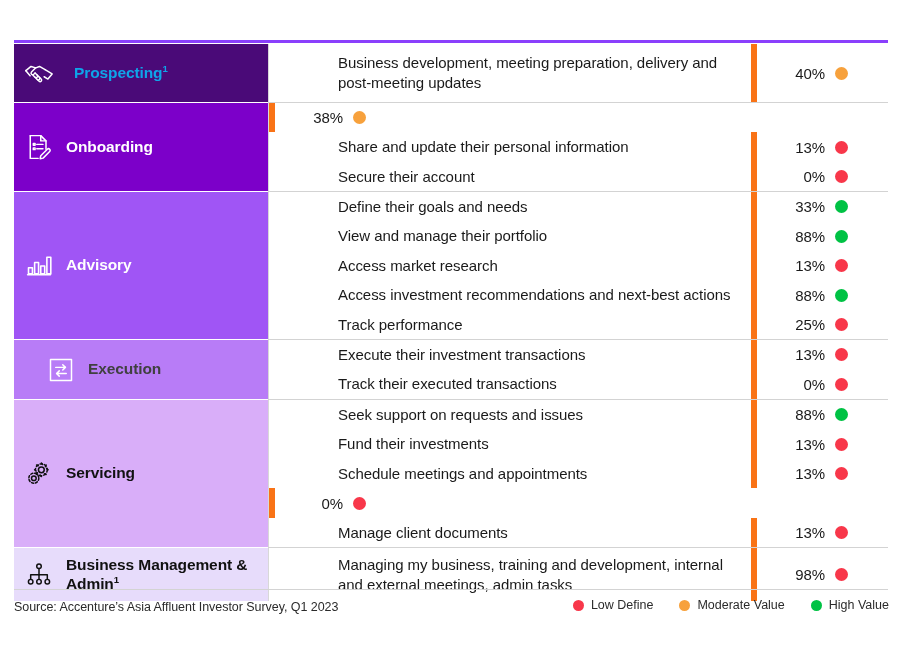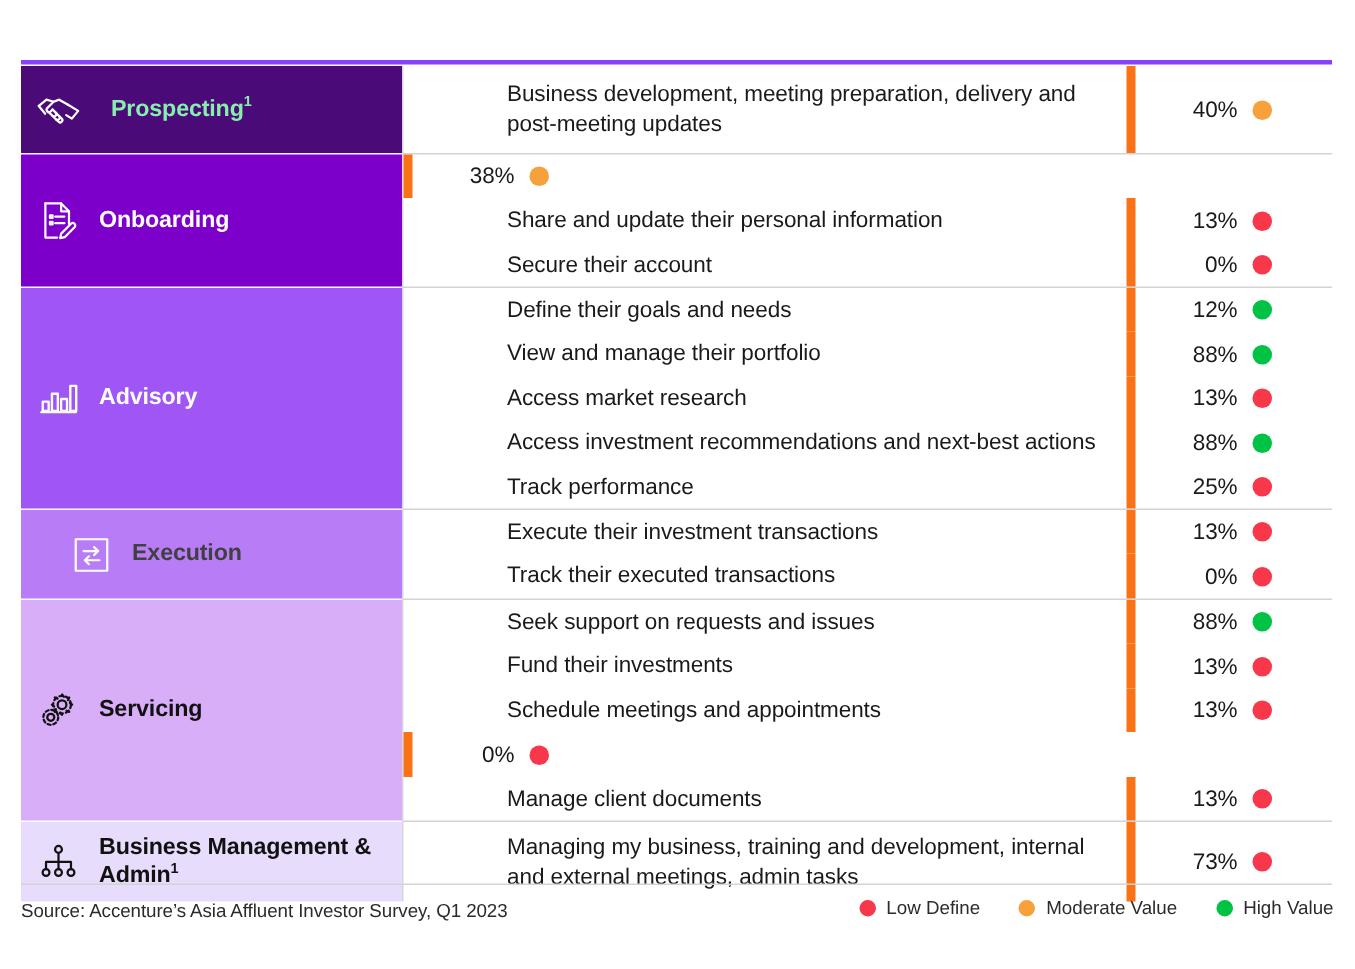--- a/index.html
+++ b/index.html
@@ -199,21 +199,21 @@
 </head>
 <body>
 
 <div class="page">
 
 
   <div class="toprule"></div>
 
   <div class="table" id="table-body">
       <div class="row">
-        <div class="domain-cell" style="background: rgb(74, 10, 120); color: #86efac; height: 58px; gap: 20px;">
+        <div class="domain-cell" style="background: rgb(74, 10, 120); color: #0ea5e9; height: 58px; gap: 20px;">
           <span class="domain-icon">
             <svg width="30" height="30" viewBox="0 0 32 32" fill="none" stroke="#ffffff" stroke-width="1.6" stroke-linejoin="round" stroke-linecap="round">
       <path d="M2 13.5 7.5 9l5 1.5 4-1.5 6 3.5"></path>
       <path d="M22.5 12.5 30 17l-4.5 5.5-4-2.5"></path>
       <path d="M12.5 10.5 8 15a1.7 1.7 0 0 0 2.4 2.4l1.4-1.4"></path>
       <path d="m11.8 16 2.2 2.2a1.6 1.6 0 0 1-2.3 2.3L9.6 18.4"></path>
       <path d="m14 18.2 2.4 2.4a1.6 1.6 0 0 1-2.3 2.3l-2.3-2.3"></path>
       <path d="m16.4 20.6 1.9 1.9a1.55 1.55 0 0 1-2.2 2.2L14.2 23"></path>
       <path d="M2 13.5 6.5 19"></path>
     </svg>
@@ -281,21 +281,21 @@
       <rect x="18" y="16" width="4.5" height="9"></rect>
       <rect x="25" y="6" width="4.5" height="19"></rect>
     </svg>
           </span>
           <span class="domain-label">Advisory</span>
         </div>
         <div class="acts">
           <div class="act-row" style="height: 29px;">
             <div class="act-text">Define their goals and needs</div>
             <div class="cxo" style="height: 29px;">
-              <span class="cxo-pct">12%</span>
+              <span class="cxo-pct">33%</span>
               <span class="dot" style="background: rgb(0, 194, 68);"></span>
             </div>
           </div>
           <div class="act-row" style="height: 30px;">
             <div class="act-text">View and manage their portfolio</div>
             <div class="cxo" style="height: 30px;">
               <span class="cxo-pct">88%</span>
               <span class="dot" style="background: rgb(0, 194, 68);"></span>
             </div>
           </div>
@@ -421,21 +421,21 @@
       <circle cx="25.5" cy="23.6" r="2.6"></circle>
       <path d="M16 15.6v5.4"></path>
     </svg>
           </span>
           <span class="domain-label">Business Management &amp; Admin<sup>1</sup></span>
         </div>
         <div class="acts">
           <div class="act-row" style="height: 53px;">
             <div class="act-text">Managing my business, training and development, internal and external meetings, admin tasks</div>
             <div class="cxo" style="height: 53px;">
-              <span class="cxo-pct">73%</span>
+              <span class="cxo-pct">98%</span>
               <span class="dot" style="background: rgb(248, 55, 74);"></span>
             </div>
           </div>
         </div>
       </div>
     </div>
 
   <div class="footer-rule"></div>
 
   <div class="footer">

